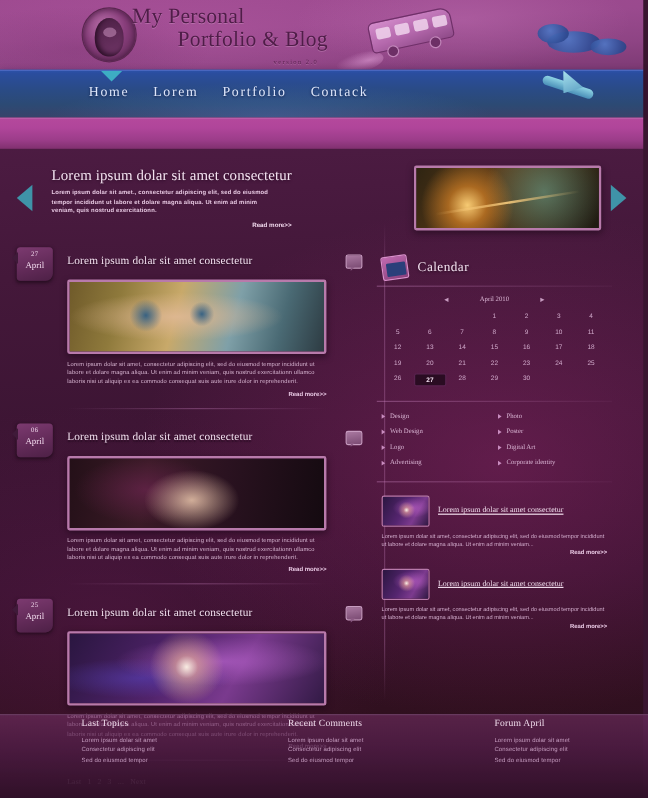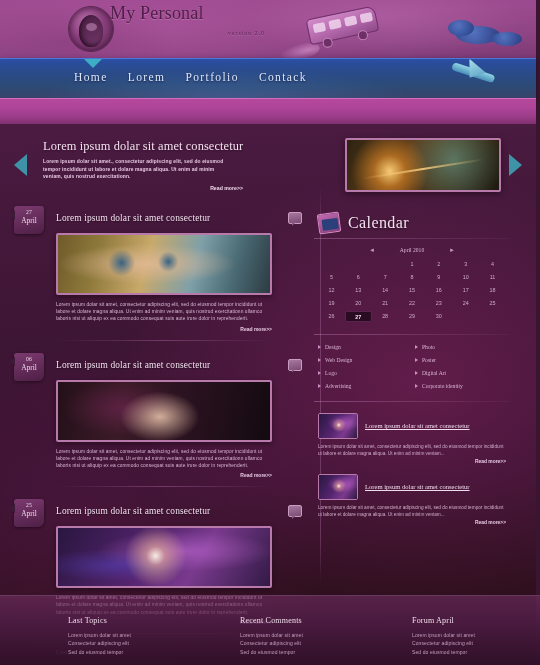--- a/index.html
+++ b/index.html
@@ -435,21 +435,21 @@
   .widget { margin-bottom: 12px; }
   .widget-head {
     display: flex;
     align-items: center;
     gap: 8px;
     height: 30px;
     padding-left: 4px;
   }
   .w-title {
     font-family: "Liberation Serif", serif;
-    font-size: 16px;
+    font-size: 11px;
     color: #f4e3f1;
     letter-spacing: 0.4px;
     text-shadow: 0 1px 2px rgba(35,10,30,0.85);
   }
   .w-icon { width: 22px; height: 20px; position: relative; flex: 0 0 auto; }
 
   .icon-cal {
     background: linear-gradient(160deg, #c06ab0, #8a3f7c);
     border: 1px solid #d98fcb;
     border-radius: 2px;
@@ -607,21 +607,21 @@
 
   
   .footer {
     position: absolute;
     left: 0; bottom: 0;
     width: 540px;
     height: 70px;
     background: linear-gradient(180deg, rgba(120,50,105,0.55) 0%, rgba(78,28,68,0.85) 40%, rgba(48,16,40,0.95) 100%);
     border-top: 1px solid rgba(205,135,195,0.35);
     display: flex;
-    padding: 20px 0 0 68px;
+    padding: 2px 0 0 68px;
     gap: 64px;
   }
   .fcol { width: 108px; }
   .fcol-title {
     font-family: "Liberation Serif", serif;
     font-size: 8px;
     color: #f0dcec;
     margin-bottom: 6px;
     letter-spacing: 0.2px;
   }
@@ -640,20 +640,21 @@
 
   <div class="header">
     <div class="hdr-sheen"></div>
 
     <div class="logo-wrap">
       <div class="logo-circle"></div>
     </div>
 
     <div class="site-title">
       <span>My Personal</span>
+      <span class="l2">Portfolio &amp; Blog</span>
       <span class="site-version">version 2.0</span>
     </div>
 
     <div class="bus">
       <div class="bus-trail"></div>
       <div class="bus-body">
         <div class="bus-win" style="left:5px;"></div>
         <div class="bus-win" style="left:21px;"></div>
         <div class="bus-win" style="left:37px;"></div>
         <div class="bus-win" style="left:53px;"></div>

